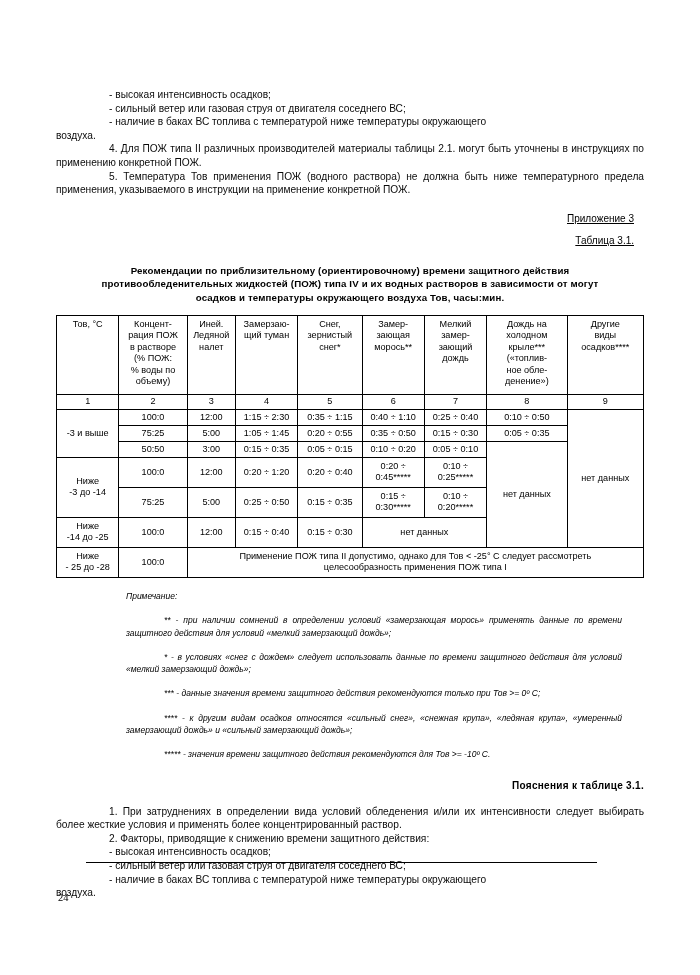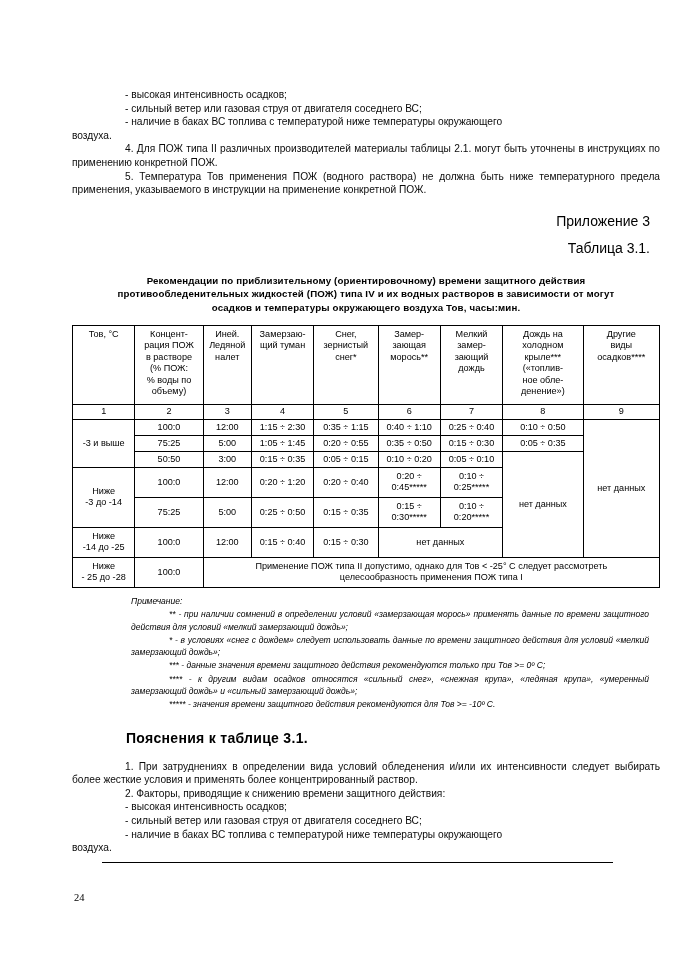--- a/index.html
+++ b/index.html
@@ -10,21 +10,21 @@
   body {
     width: 700px;
     height: 975px;
     font-family: "Liberation Sans", sans-serif;
     color: #000000;
     position: relative;
     overflow: hidden;
   }
   .page {
     position: absolute;
-    left: 16px; top: 0;
+    left: 0; top: 0;
     width: 660px;
     height: 975px;
   }
   .content {
     position: absolute;
     left: 56px;
     top: 88px;
     width: 588px;
   }
 
@@ -40,24 +40,25 @@
   .para.dash {
     text-indent: 0;
     padding-left: 53px;
   }
   .para.indent {
     text-indent: 53px;
   }
 
   
   .appendix-line {
-    font-size: 14px;
+    font-size: 10px;
     text-align: right;
     margin: 0;
     padding-right: 10px;
+    text-decoration: underline;
   }
   .appendix-gap { height: 11px; }
 
   
   .table-title {
     font-size: 9.7px;
     font-weight: bold;
     text-align: center;
     line-height: 13.4px;
     letter-spacing: 0.15px;
@@ -97,30 +98,31 @@
   .notes {
     margin-top: 7px;
     margin-left: 58px;
     width: 520px;
     font-size: 8.5px;
     font-style: italic;
     line-height: 12.3px;
     text-align: justify;
   }
   .notes .lead { text-indent: 0; font-style: italic; }
-  .notes p { margin: 1px; }
+  .notes p { margin: 12px; }
   .notes p.ind { text-indent: 38px; }
 
   
   .expl-head {
     margin-top: 19px;
     margin-left: 54px;
-    font-size: 14px;
+    font-size: 10px;
     font-weight: bold;
     letter-spacing: 0.3px;
+    text-align: right;
   }
   .expl-body { margin-top: 14px; }
   .footer-rule {
     position: absolute;
     left: 86px;
     top: 862px;
     width: 511px;
     border-top: 1.6px solid #000;
   }
   .page-num {

